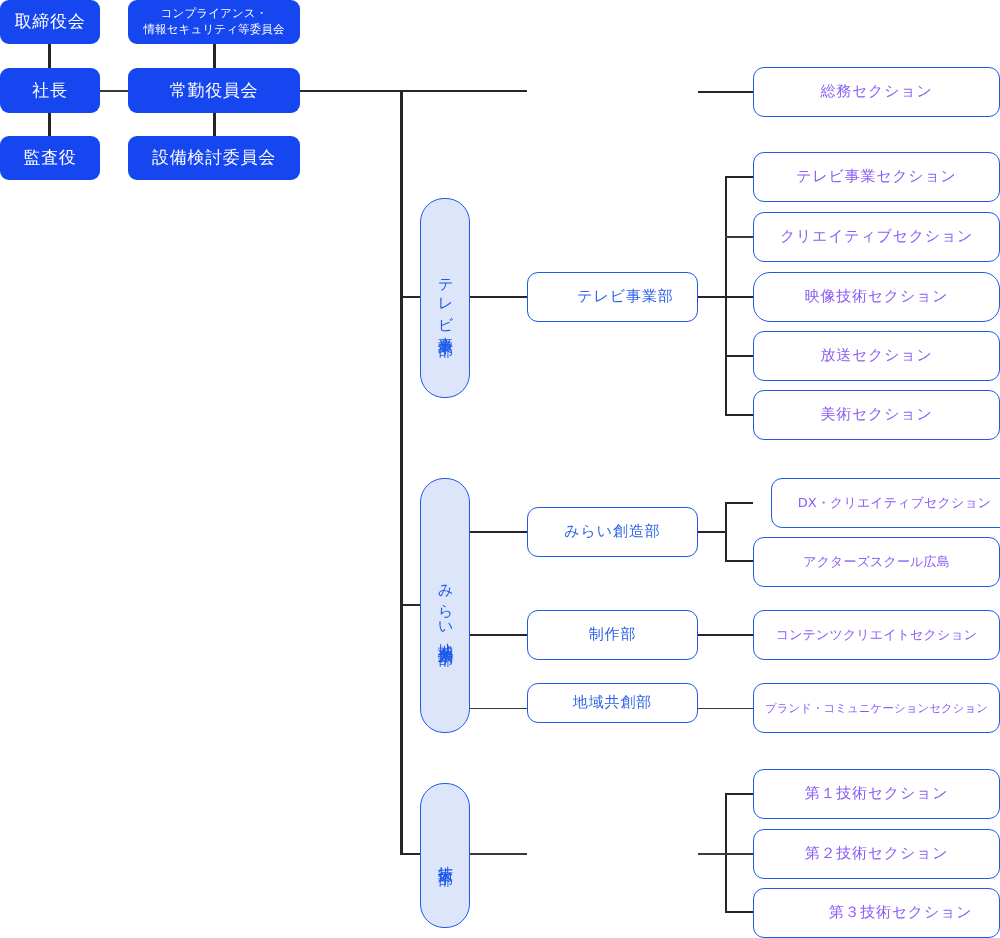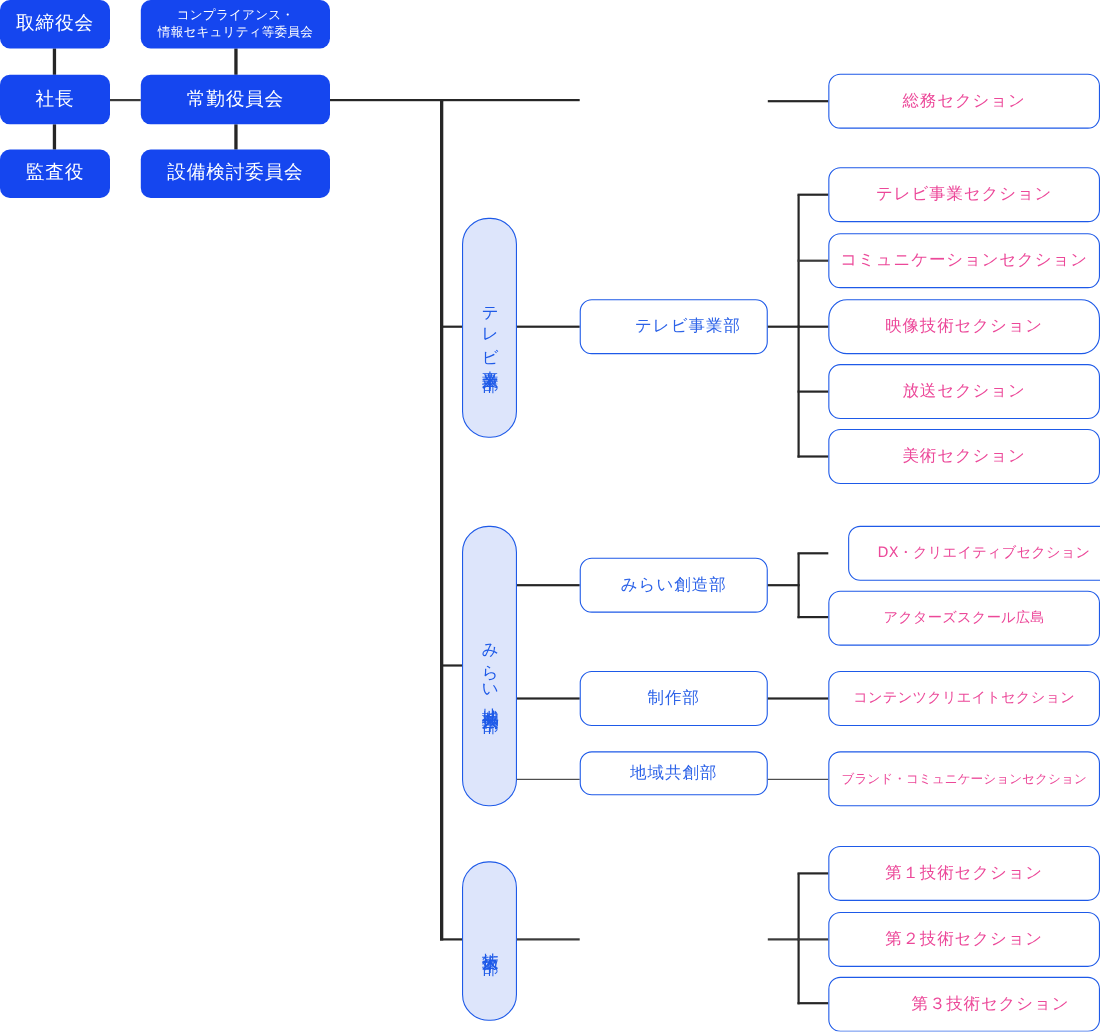--- a/index.html
+++ b/index.html
@@ -74,21 +74,21 @@
     color: #2d63e8;
     font-size: 15px;
     letter-spacing: 0.06em;
     border-radius: 11px;
   }
 
   
   .box-section {
     background: #ffffff;
     border: 1.6px solid #1e5ae8;
-    color: #ec4899;
+    color: #8b5cf6;
     font-size: 15px;
     letter-spacing: 0.05em;
     border-radius: 11px;
   }
   .box-section.sm {
     font-size: 13px;
     letter-spacing: 0.01em;
   }
   .box-section.xs {
     font-size: 11.5px;
@@ -148,21 +148,21 @@
 
   <div class="line" style="left:725px; top:177px; width:2.4px; height:239px;"></div>
 
   <div class="line" style="left:725px; top:176px; width:28px; height:2.2px;"></div>
   <div class="line line-thin" style="left:725px; top:236px; width:28px; height:1.6px;"></div>
   <div class="line" style="left:725px; top:296px; width:28px; height:2.2px;"></div>
   <div class="line" style="left:725px; top:355px; width:28px; height:2.2px;"></div>
   <div class="line" style="left:725px; top:414px; width:28px; height:2.2px;"></div>
 
   <div class="box box-section" style="left:753px; top:152px; width:247px; height:50px;">テレビ事業セクション</div>
-  <div class="box box-section" style="left:753px; top:212px; width:247px; height:50px;">コミュニケーションセクション</div>
+  <div class="box box-section" style="left:753px; top:212px; width:247px; height:50px;">クリエイティブセクション</div>
   <div class="box box-section" style="left:753px; top:272px; width:247px; height:50px;border-radius:17px;">映像技術セクション</div>
   <div class="box box-section" style="left:753px; top:331px; width:247px; height:50px;">放送セクション</div>
   <div class="box box-section" style="left:753px; top:390px; width:247px; height:50px;">美術セクション</div>
 
   <div class="line" style="left:400px; top:604px; width:21px; height:2.4px;"></div>
 
   <div class="box box-hq" style="left:420px; top:478px; width:50px; height:255px;">みらい地域共創本部</div>
 
   <div class="line" style="left:470px; top:531px; width:57px; height:2.4px;"></div>
   <div class="box box-dept" style="left:527px; top:507px; width:171px; height:50px;">みらい創造部</div>

